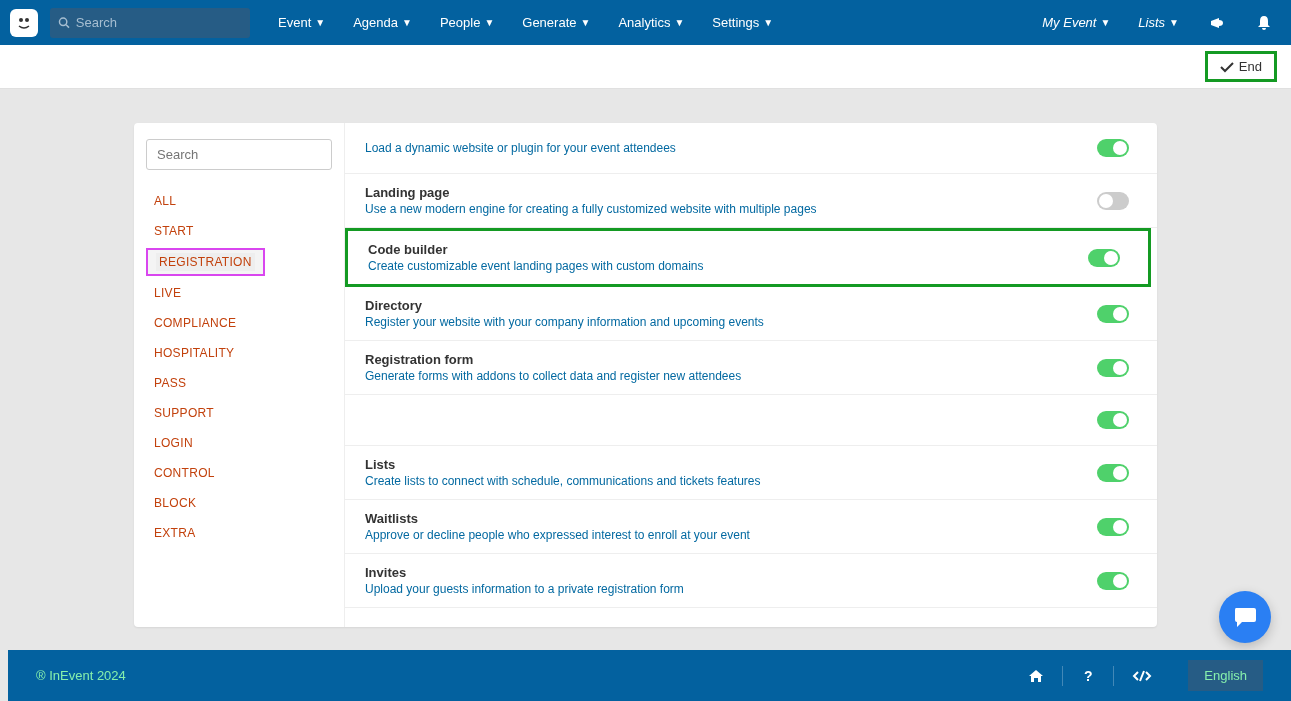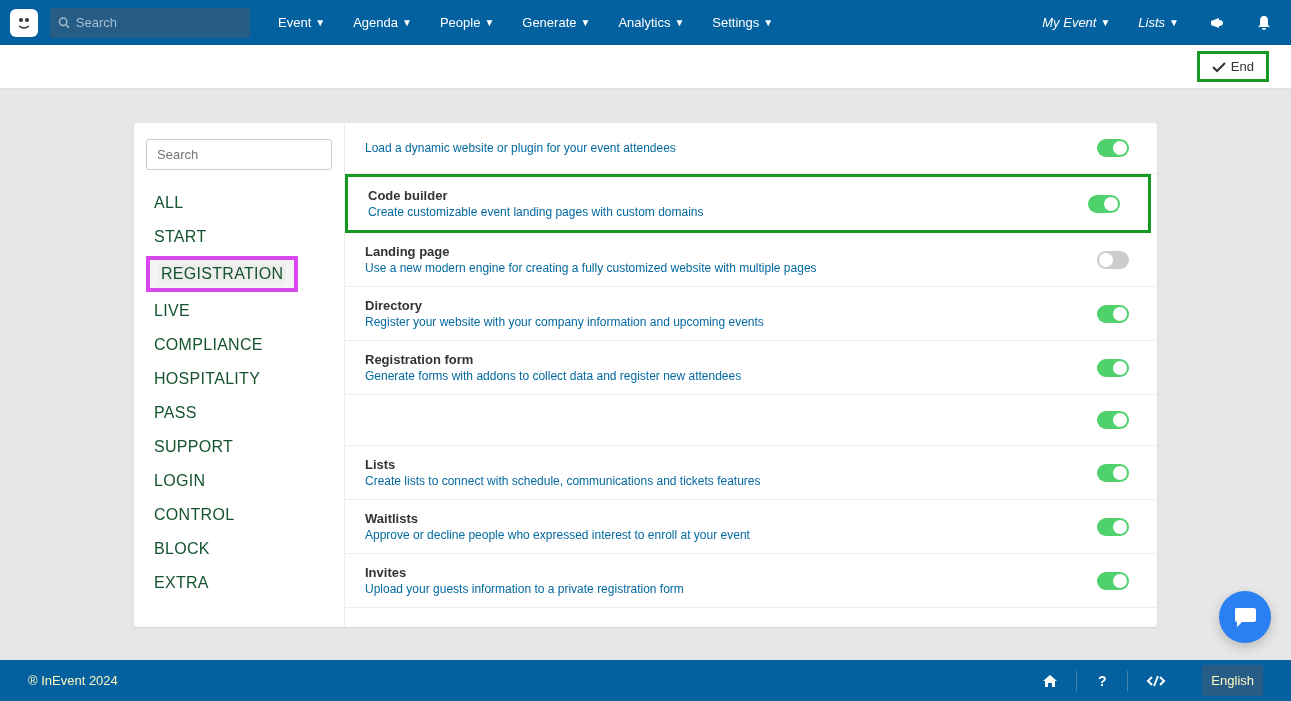--- a/index.html
+++ b/index.html
@@ -12,31 +12,31 @@
 .search-wrap input { background: transparent; border: none; outline: none; color: #fff; font-size: 13px; width: 100%; margin-left: 6px; }
 .search-wrap input::placeholder { color: #a6bed1; }
 .nav-links { display: flex; gap: 8px; }
 .nav-item { padding: 6px 10px; font-size: 13px; color: #fff; display: flex; align-items: center; gap: 4px; cursor: pointer; }
 .nav-right { margin-left: auto; display: flex; align-items: center; gap: 12px; font-style: italic; }
 .nav-right .nav-item { padding: 6px 8px; }
 .icon-btn { padding: 6px 10px; cursor: pointer; color: #fff; }
 .chevron { font-size: 10px; }
 
 
-.subbar { background: #fff; height: 44px; display: flex; align-items: center; justify-content: flex-end; padding: 0 22px; border-bottom: 1px solid #e0e0e0; }
+.subbar { background: #fff; height: 44px; display: flex; align-items: center; justify-content: flex-end; padding: 0 14px; border-bottom: 1px solid #e0e0e0; }
 .end-btn { border: 3px solid #149a23; padding: 5px 12px; color: #333; font-size: 13px; display: flex; align-items: center; gap: 5px; cursor: pointer; }
 
 
 .main-wrap { padding: 34px 134px 0; }
 .panel { background: #fff; border-radius: 4px; display: flex; height: 504px; box-shadow: 0 1px 2px rgba(0,0,0,0.08); }
 .sidebar { width: 210px; padding: 16px 12px; }
 .sidebar-search { width: 100%; border: 1px solid #ccc; border-radius: 3px; padding: 7px 10px; font-size: 13px; outline: none; }
 .sidebar-list { margin-top: 16px; }
-.sidebar-item { padding: 8px 8px; font-size: 16px; color: #14532d; cursor: pointer; letter-spacing: 0.3px; }
-.sidebar-item.active { border: 4px solid #d946ef; font-weight: 500; display: inline-block; background:#f4f4f4; padding:5px 8px; margin:2px 0;}
+.sidebar-item { padding: 8px 8px; font-size: 12px; color: #c2410c; cursor: pointer; letter-spacing: 0.3px; }
+.sidebar-item.active { border: 2px solid #d946ef; font-weight: 500; display: inline-block; background:#f4f4f4; padding:5px 8px; margin:2px 0;}
 .sidebar-item.active span{ background:#eee; padding:2px 3px;}
 
 
 .content { flex: 1; border-left: 1px solid #eee; overflow-y: scroll; position: relative; }
 .content-inner { padding: 0; }
 .row { display: flex; align-items: center; padding: 11px 20px; border-bottom: 1px solid #eee; min-height: 51px; }
 .row.highlight { border: 3px solid #149a23; margin: 0 6px 0 0; }
 .row-text { flex: 1; }
 .row-title { font-size: 13px; font-weight: 600; color: #333; margin-bottom: 2px; }
 .row-desc { font-size: 12px; color: #0369a1; }
@@ -44,25 +44,25 @@
 .toggle .knob { width: 14px; height: 14px; background: #fff; border-radius: 50%; position: absolute; top: 2px; left: 2px; transition: left .1s; }
 .toggle.on { background: #4fd16b; }
 .toggle.on .knob { left: 16px; }
 
 
 .content::-webkit-scrollbar { width: 15px; height:15px;}
 .content::-webkit-scrollbar-thumb { background: #c1c1c1; }
 .content::-webkit-scrollbar-track { background: #f1f1f1; }
 
 
-.footer { position: absolute; bottom: 0; left: 0; right: 0; background: #03619f; height: 41px; display: flex; align-items: center; padding: 0 28px; color: #fef9c3; font-size: 13px; }
+.footer { position: absolute; bottom: 0; left: 8px; right: 0; background: #03619f; height: 51px; display: flex; align-items: center; padding: 0 28px; color: #86efac; font-size: 13px; }
 .footer-right { margin-left: auto; display: flex; align-items: center; gap: 0; }
 .footer-icon { padding: 0 18px; border-left: 1px solid rgba(255,255,255,0.25); cursor: pointer; height: 20px; display: flex; align-items: center; }
 .footer-icon:first-child { border-left: none; }
-.lang-btn { background: #265c85; padding: 8px 9px; margin-left: 18px; cursor: pointer; }
+.lang-btn { background: #265c85; padding: 8px 16px; margin-left: 18px; cursor: pointer; }
 
 
 .chat-fab { position: absolute; right: 20px; bottom: 58px; width: 52px; height: 52px; border-radius: 50%; background: #2a7ff3; display: flex; align-items: center; justify-content: center; color: #fff; cursor: pointer; box-shadow: 0 4px 12px rgba(0,0,0,0.2); }
 
 svg { display: block; }
 </style>
 </head>
 <body>
 
 <div class="navbar">
@@ -146,35 +146,35 @@
     <div class="content">
       <div class="content-inner" id="rows">
           <div class="row">
             <div class="row-text">
               <div class="row-desc">Load a dynamic website or plugin for your event attendees</div>
             </div>
             <div class="toggle on">
               <div class="knob"></div>
             </div>
           </div>
+          <div class="row">
+            <div class="row-text">
+              <div class="row-title">Landing page</div>
+              <div class="row-desc">Use a new modern engine for creating a fully customized website with multiple pages</div>
+            </div>
+            <div class="toggle">
+              <div class="knob"></div>
+            </div>
+          </div>
           <div class="row highlight">
             <div class="row-text">
               <div class="row-title">Code builder</div>
               <div class="row-desc">Create customizable event landing pages with custom domains</div>
             </div>
             <div class="toggle on">
-              <div class="knob"></div>
-            </div>
-          </div>
-          <div class="row">
-            <div class="row-text">
-              <div class="row-title">Landing page</div>
-              <div class="row-desc">Use a new modern engine for creating a fully customized website with multiple pages</div>
-            </div>
-            <div class="toggle">
               <div class="knob"></div>
             </div>
           </div>
           <div class="row">
             <div class="row-text">
               <div class="row-title">Directory</div>
               <div class="row-desc">Register your website with your company information and upcoming events</div>
             </div>
             <div class="toggle on">
               <div class="knob"></div>

